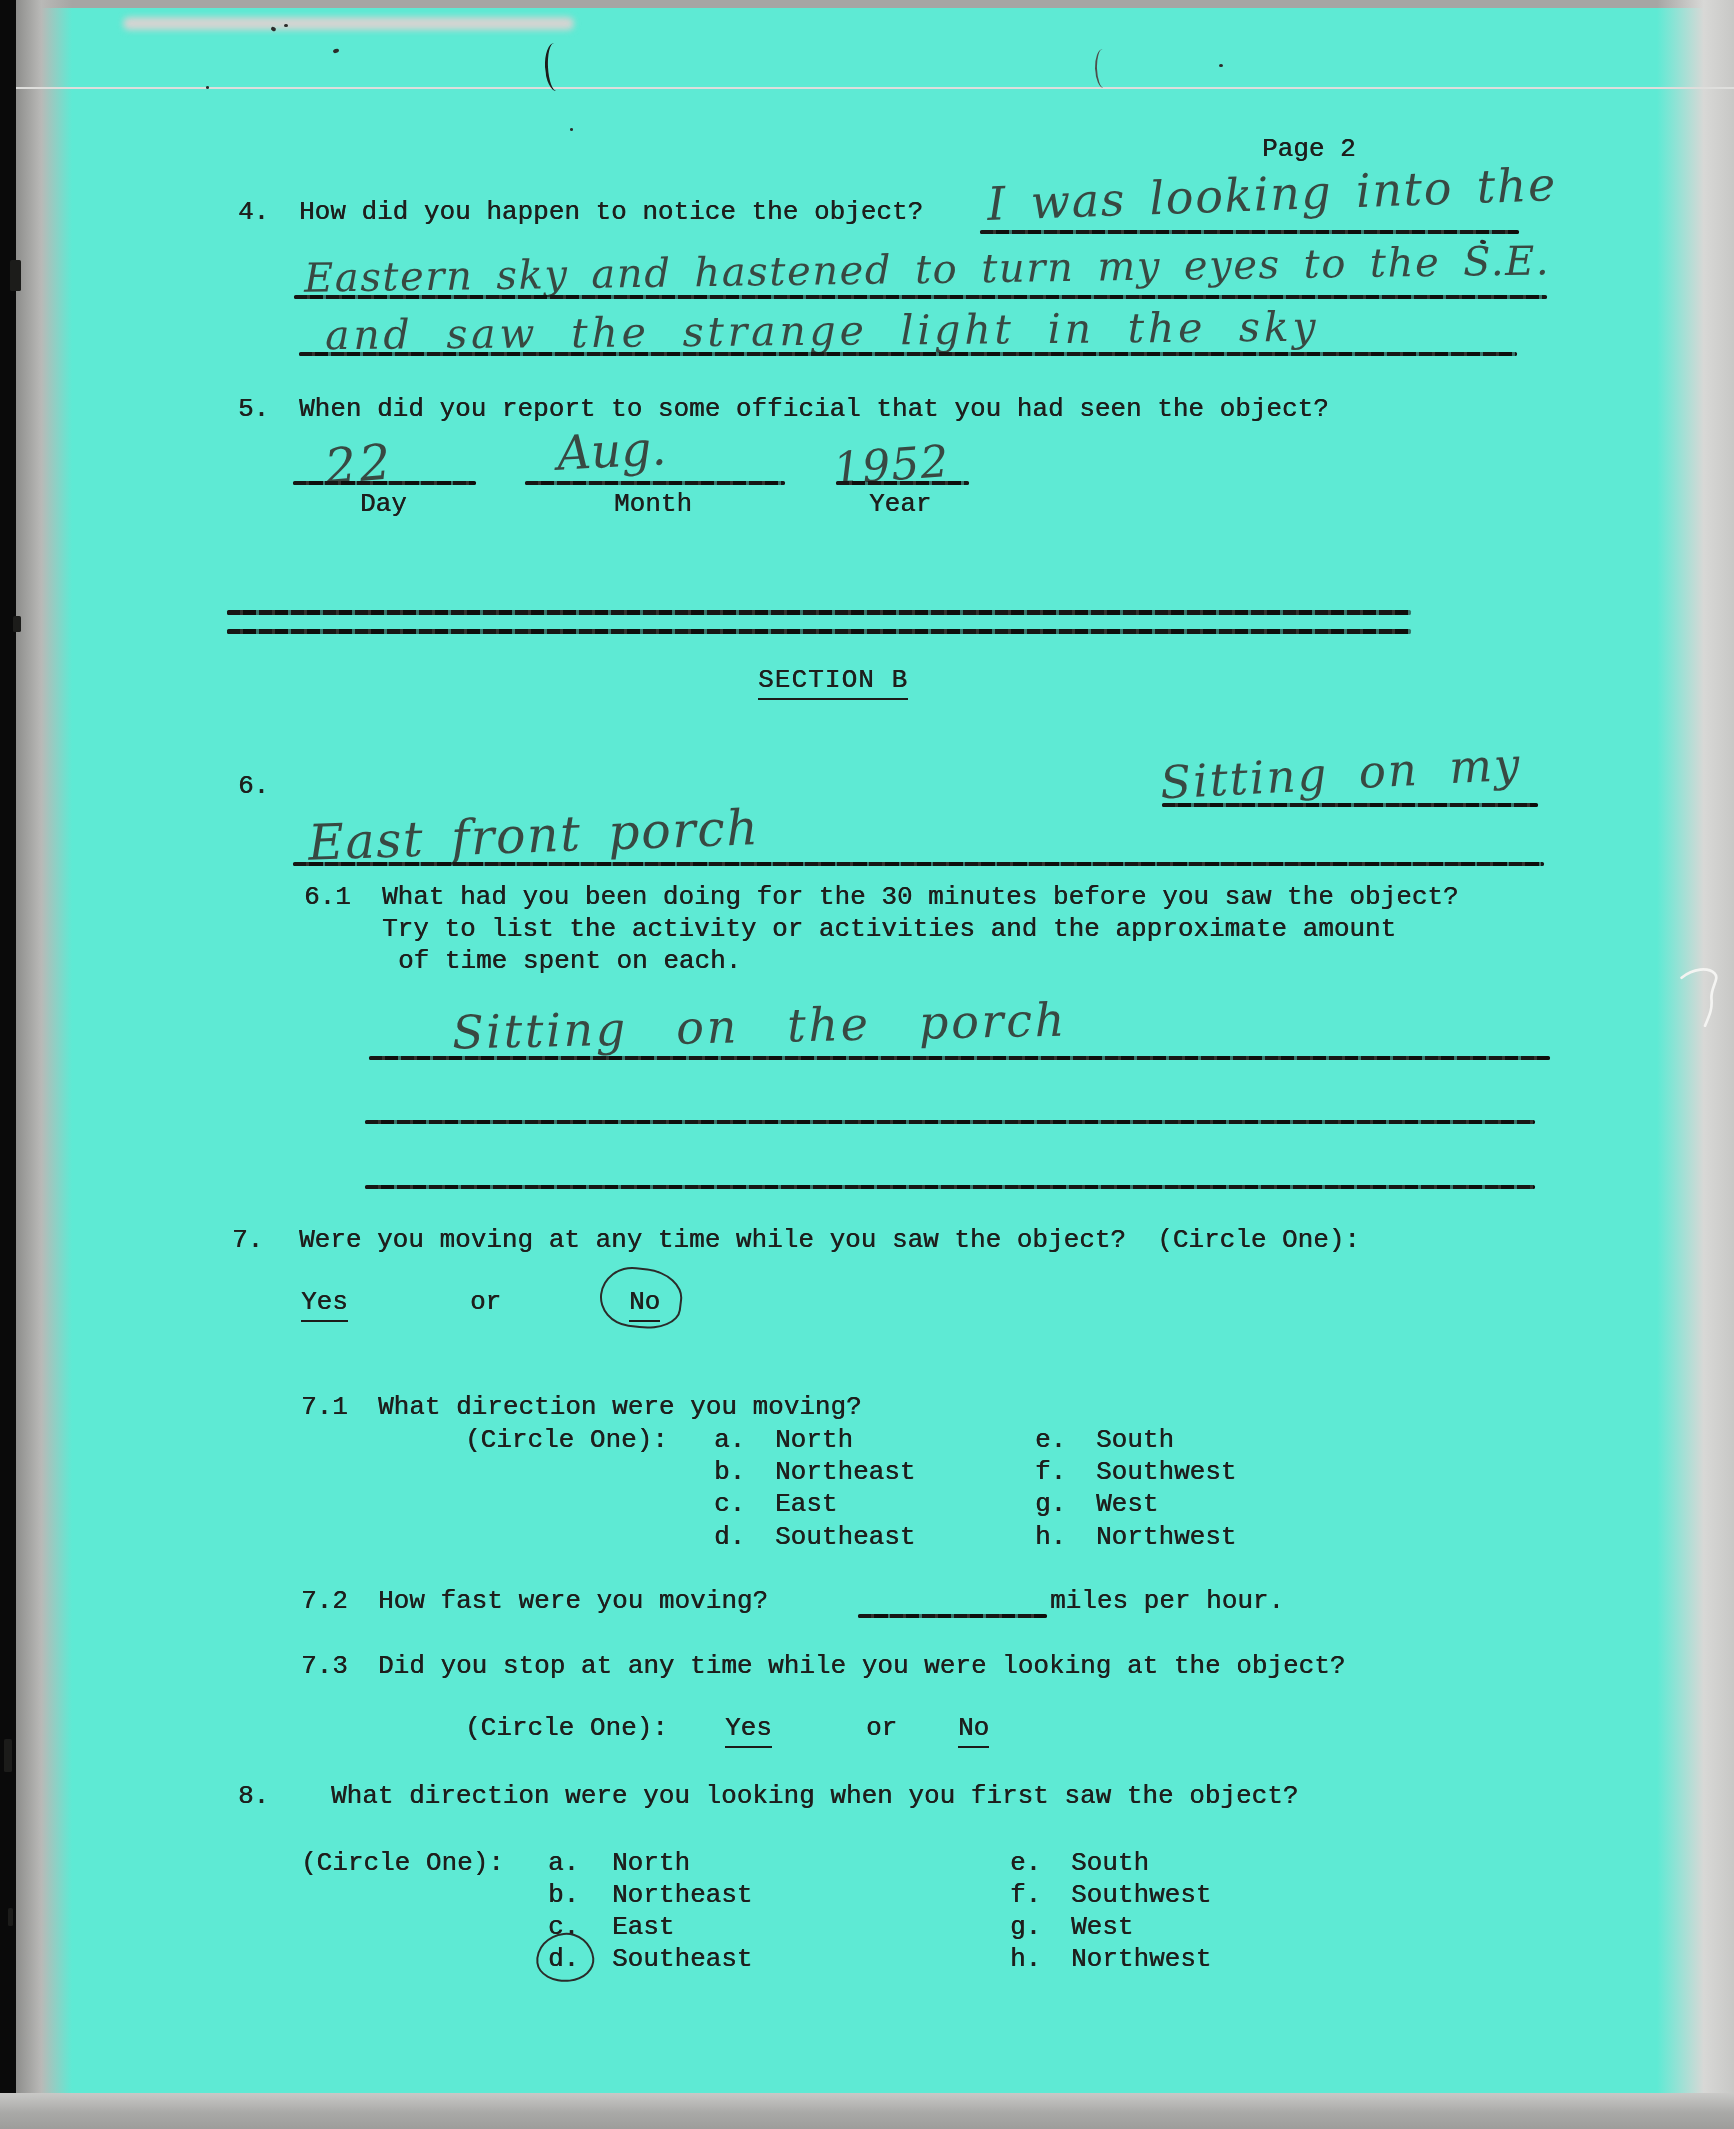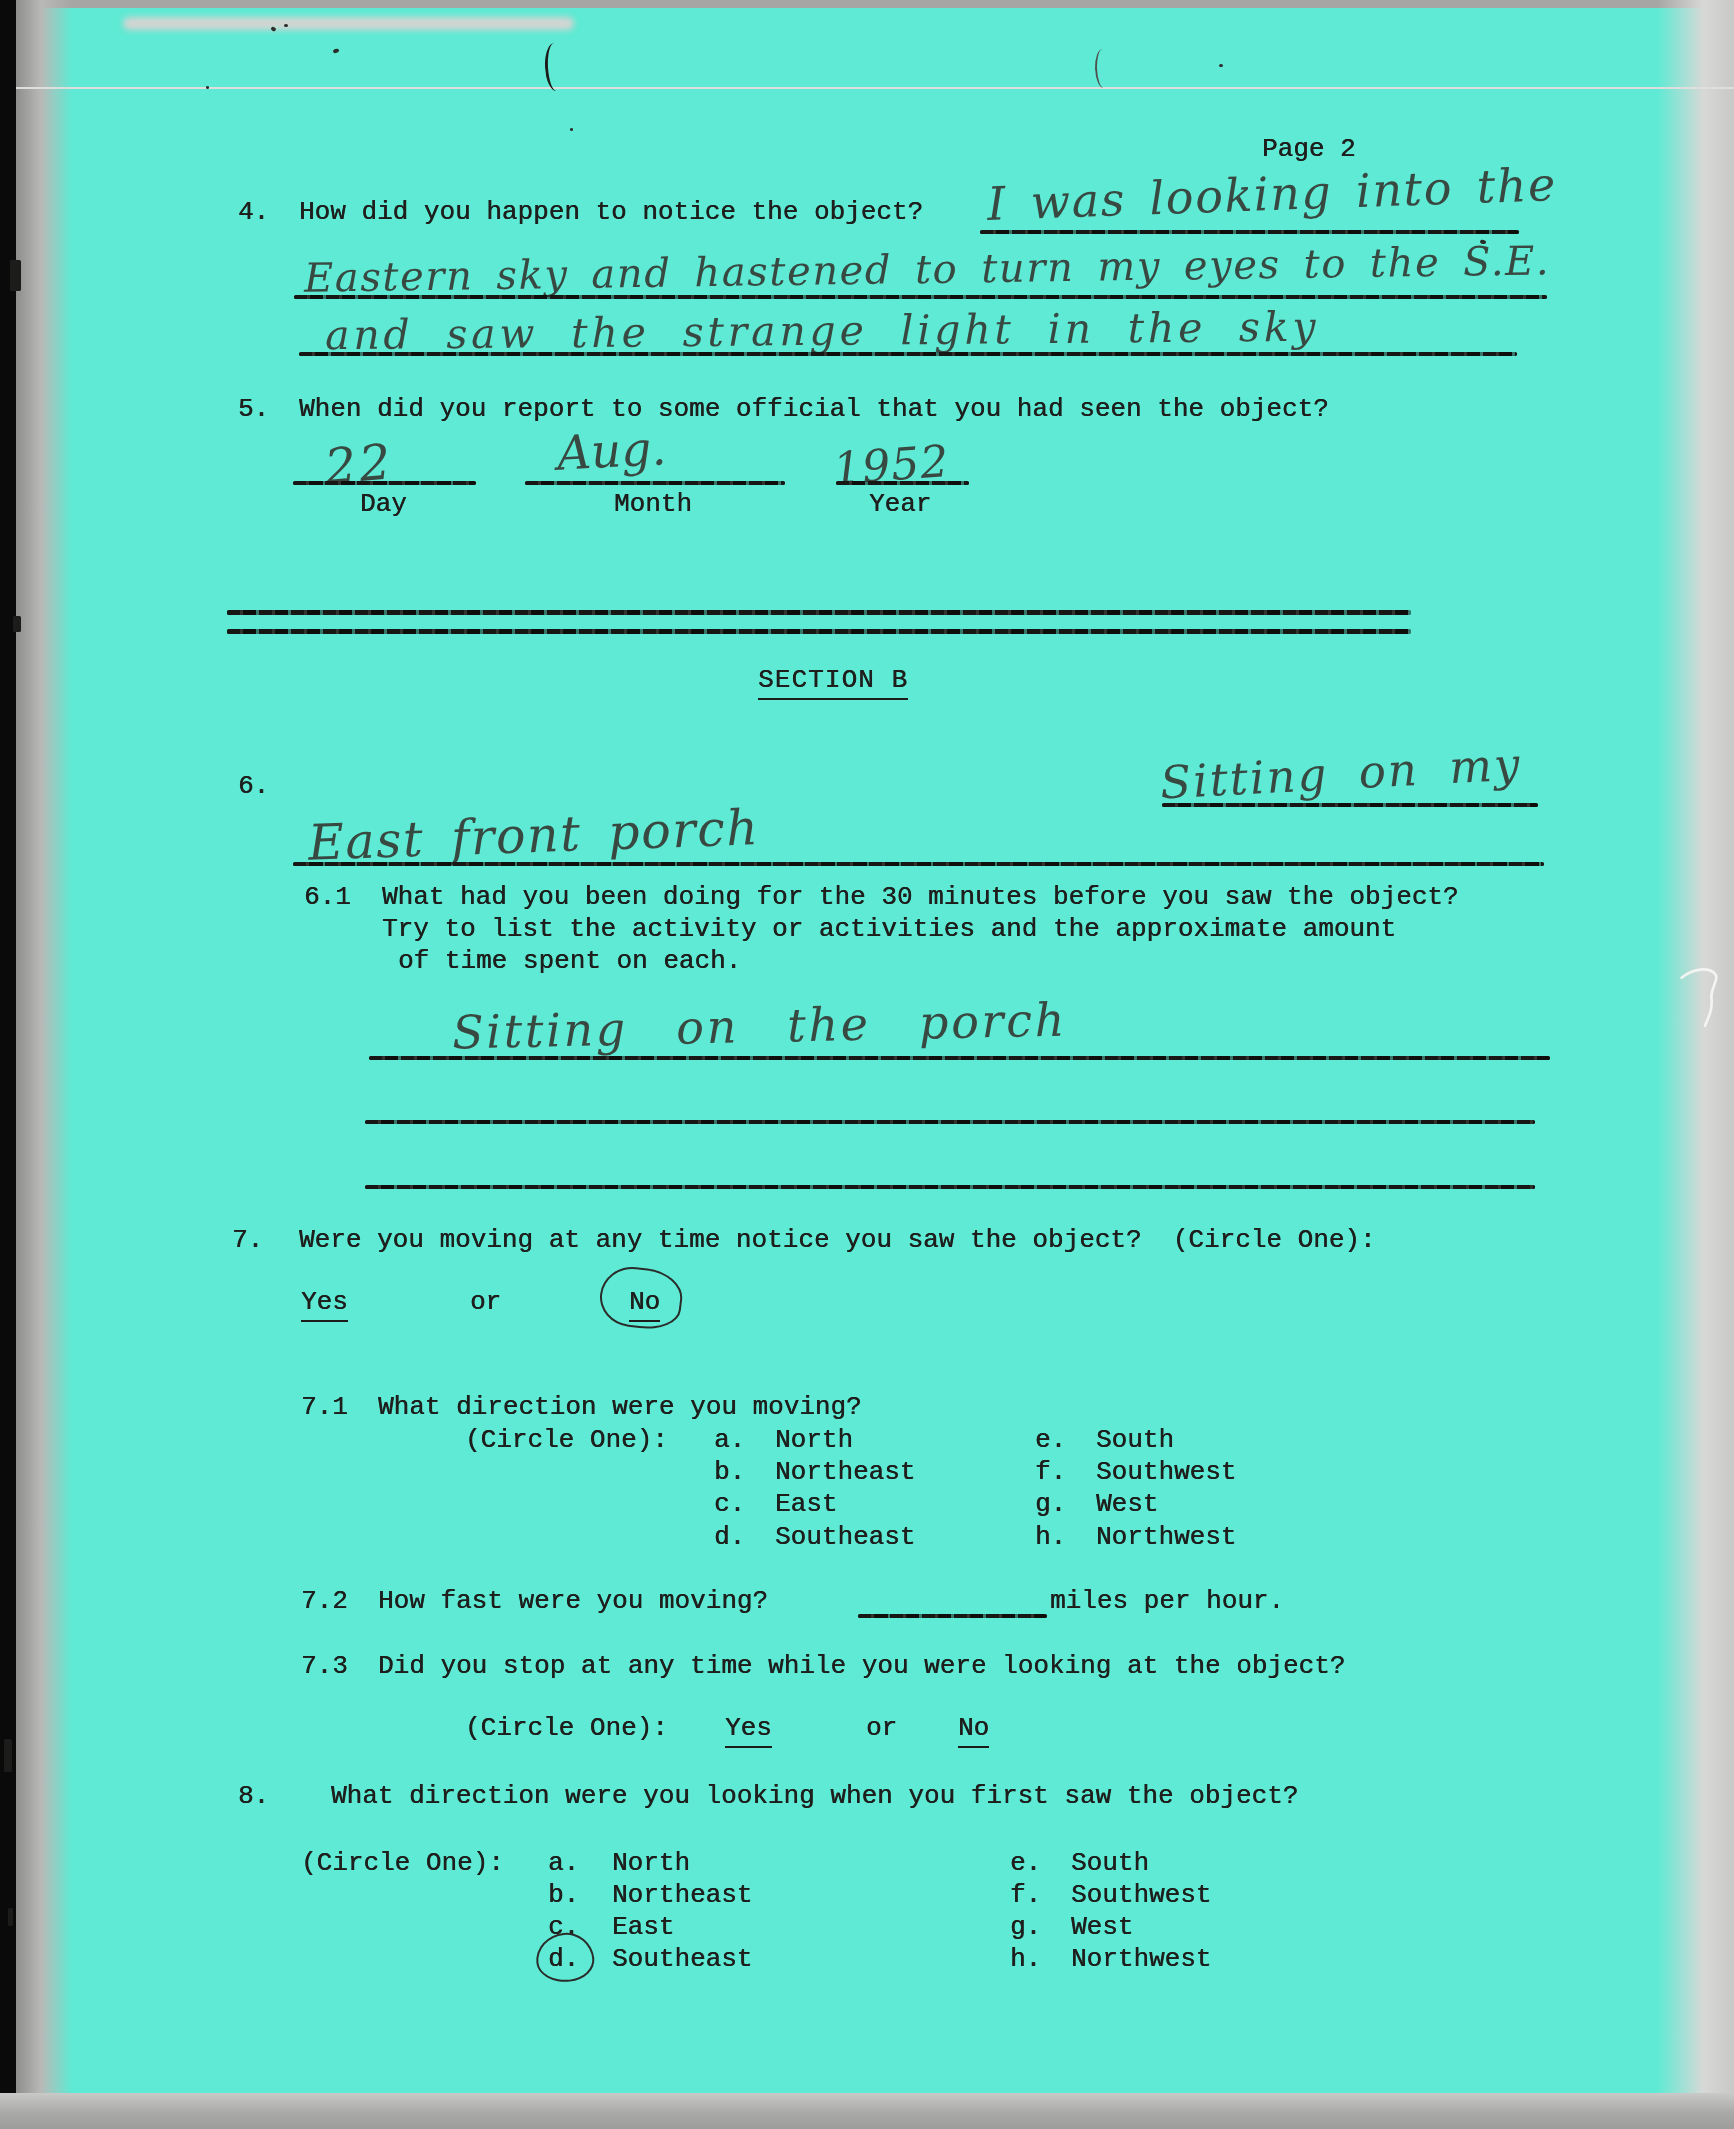--- a/index.html
+++ b/index.html
@@ -113,21 +113,21 @@
   <div class="tw" style="left:304px;top:883px;">6.1</div>
   <div class="tw" style="left:382px;top:883px;">What had you been doing for the 30 minutes before you saw the object?</div>
   <div class="tw" style="left:382px;top:915px;">Try to list the activity or activities and the approximate amount</div>
   <div class="tw" style="left:374px;top:947px;margin-left:24px;">of time spent on each.</div>
   <div class="hw" style="left:452px;top:999px;font-size:46px;letter-spacing:2.7px;word-spacing:31px;transform:rotate(-1.2deg);">Sitting on the porch</div>
   <div class="u" style="left:369px;top:1056px;width:1181px;"></div>
   <div class="u" style="left:365px;top:1120px;width:1170px;"></div>
   <div class="u" style="left:365px;top:1185px;width:1170px;"></div>
 
   <div class="tw" style="left:232px;top:1226px;">7.</div>
-  <div class="tw" style="left:299px;top:1226px;">Were you moving at any time notice you saw the object?  (Circle One):</div>
+  <div class="tw" style="left:299px;top:1226px;">Were you moving at any time while you saw the object?  (Circle One):</div>
   <div class="tw bb" style="left:301px;top:1288px;">Yes</div>
   <div class="tw" style="left:470px;top:1288px;">or</div>
   <div class="tw bb" style="left:629px;top:1288px;">No</div>
   <div class="circle" style="left:600px;top:1268px;width:78px;height:56px;transform:rotate(7deg);"></div>
 
   <div class="tw" style="left:301px;top:1393px;">7.1</div>
   <div class="tw" style="left:378px;top:1393px;">What direction were you moving?</div>
   <div class="tw" style="left:465px;top:1426px;">(Circle One):</div>
   <div class="tw" style="left:714px;top:1426px;">a.</div>
   <div class="tw" style="left:775px;top:1426px;">North</div>

